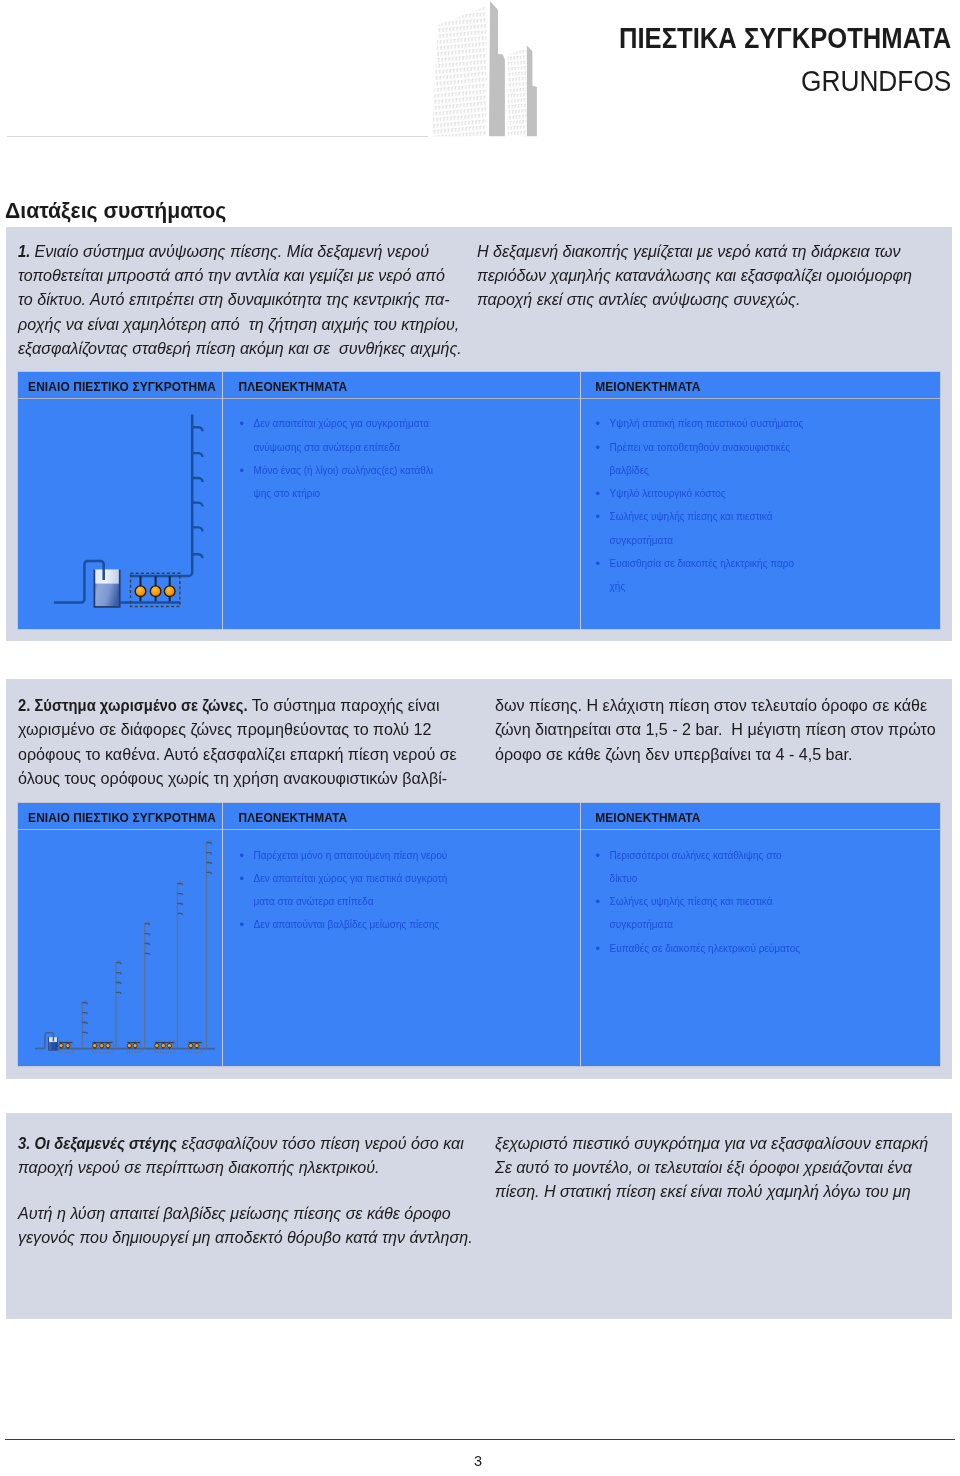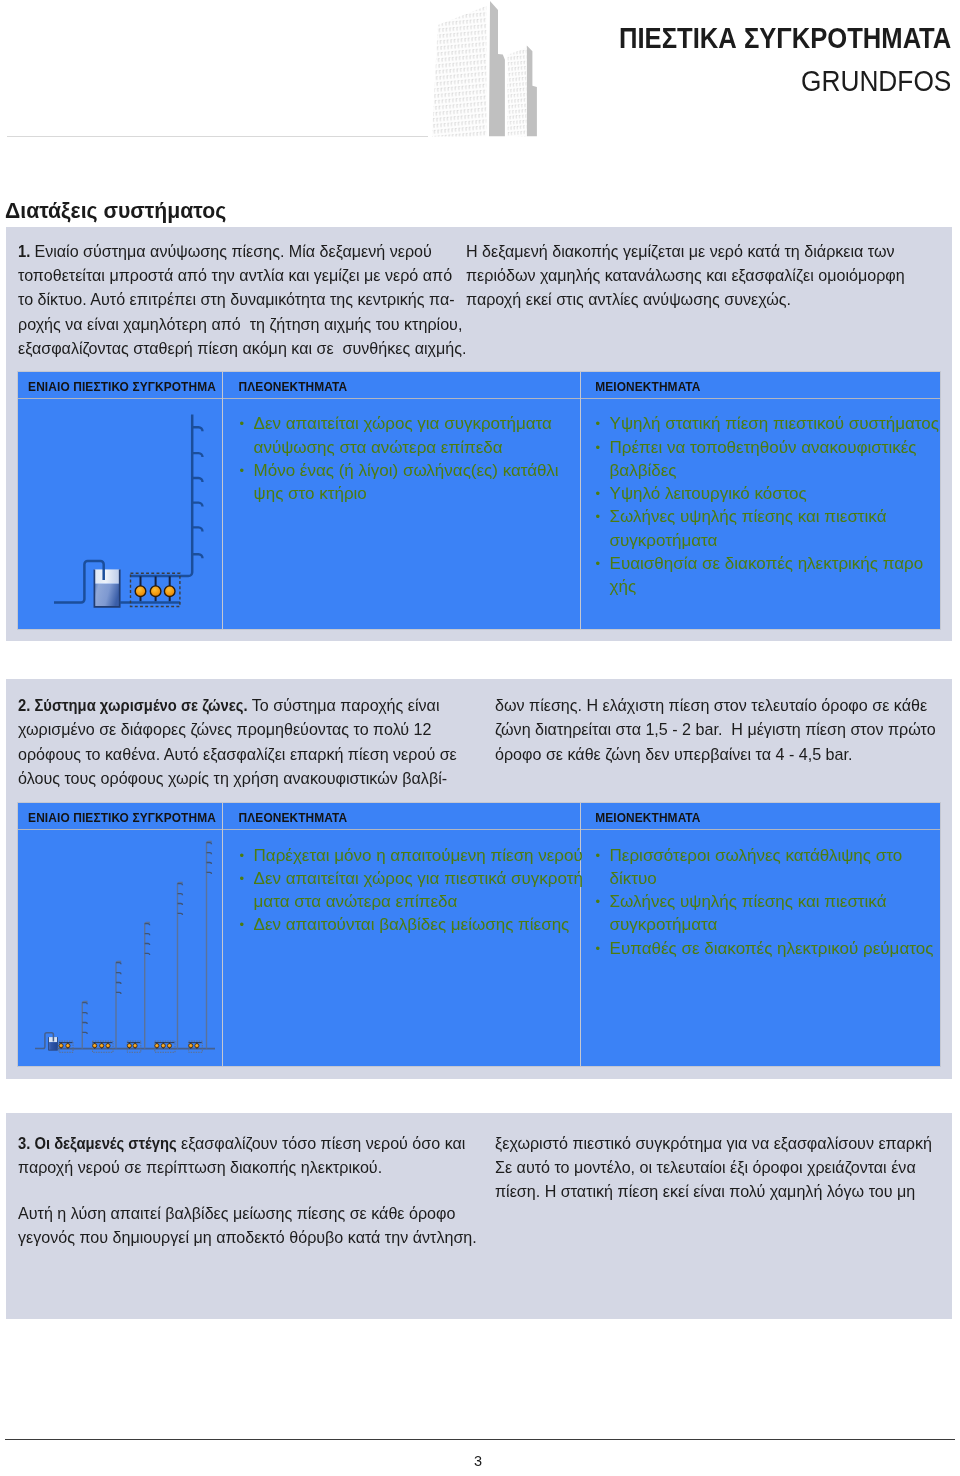--- a/index.html
+++ b/index.html
@@ -23,39 +23,39 @@
 
   
   .panel{position:absolute;left:6px;width:946px;background:#d4d7e4;}
   #panel1{top:227px;height:414px;}
   #panel2{top:679px;height:400px;}
   #panel3{top:1113px;height:206px;}
 
   
   .para{position:absolute;font-size:16.1px;line-height:24.3px;color:#1c1c1c;}
   .para .ln{white-space:pre;width:-webkit-fit-content;}
-  .ital{}
+  .ital{font-style:italic;}
   .para b{font-weight:bold;display:inline-block;white-space:pre;
           transform:scaleX(.918);transform-origin:left center;vertical-align:baseline;}
   #s1-left{left:18px;top:238.7px;}
-  #s1-right{left:466px;top:238.7px;}
+  #s1-right{left:477px;top:238.7px;}
   #s2-left{left:18px;top:693.2px;}
   #s2-right{left:495px;top:693.2px;}
   #s3-left{left:18px;top:1130.5px;}
   #s3-left2{left:18px;top:1200.8px;}
   #s3-right{left:495px;top:1130.5px;}
 
   
   .tbl{position:absolute;background:#3b82f6;box-sizing:border-box;
        border:1px solid #c4c7d1;}
   .tbl .hsep{position:absolute;left:0;right:0;height:1px;background:#b3b6c0;}
   .tbl .vdiv{position:absolute;top:0;bottom:0;width:1px;background:#c4c7d1;}
   .th{position:absolute;font-size:11.9px;font-weight:bold;color:#131313;letter-spacing:.12px;
       white-space:nowrap;}
-  .bullets{position:absolute;font-size:17px;line-height:23.3px;color:#4d7c0f;}
+  .bullets{position:absolute;font-size:10px;line-height:23.3px;color:#1d4ed8;}
   .bullets .li{position:relative;padding-left:14.2px;}
   .bullets .li::before{content:"\2022";position:absolute;left:0px;top:0px;font-size:13px;line-height:23.3px;}
   .bullets .ln{white-space:pre;width:-webkit-fit-content;}
   #dia1{position:absolute;left:45px;top:405px;}
   #dia2{position:absolute;left:35px;top:835px;}
   #tbl1{left:17px;top:371px;width:924px;height:259px;}
   #tbl2{left:17px;top:802px;width:924px;height:265px;}
   #t1-adv{left:239.4px;top:412.3px;}
   #t1-dis{left:595.4px;top:412.3px;}
   #t2-adv{left:239.4px;top:843.5px;}

